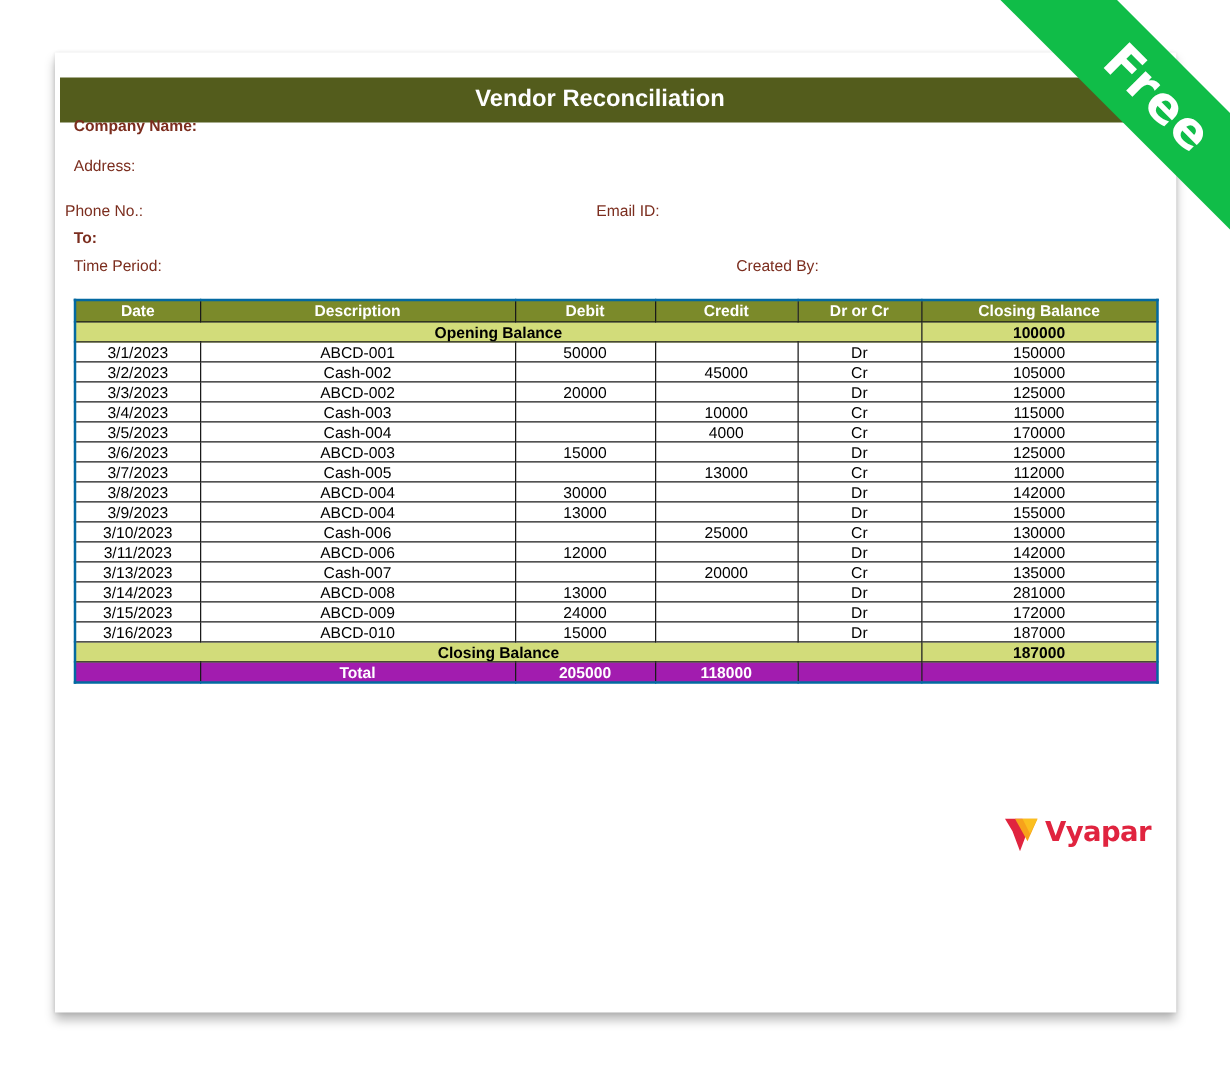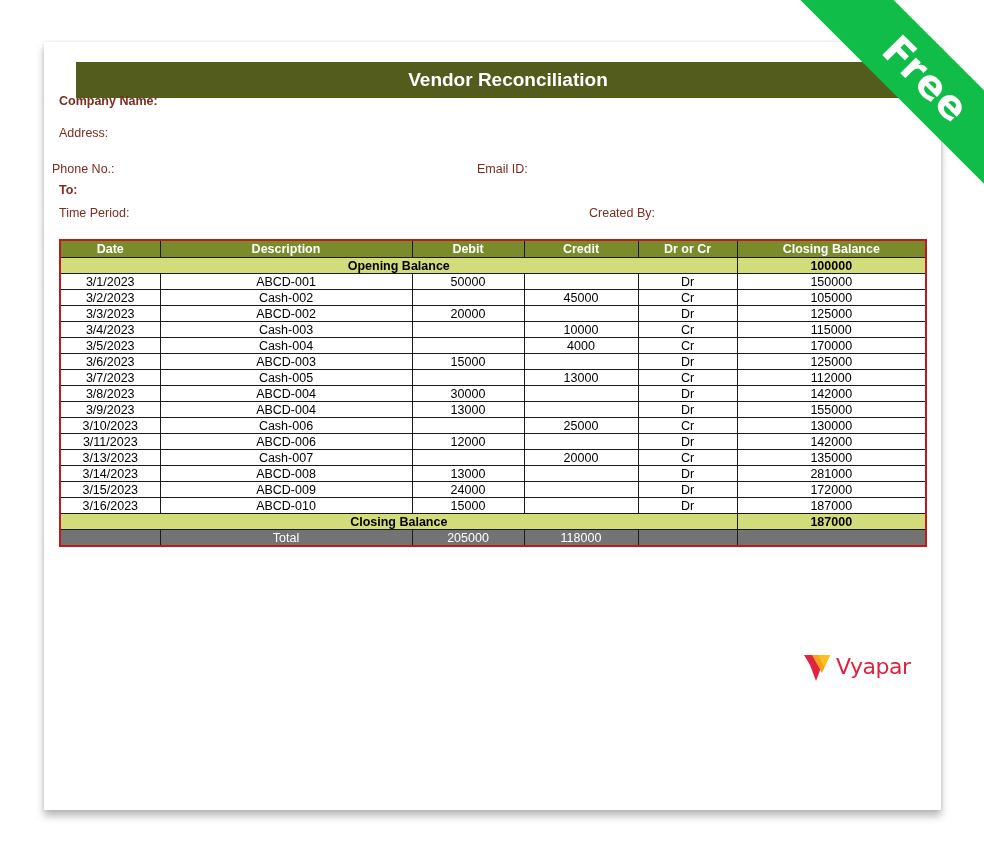--- a/index.html
+++ b/index.html
@@ -6,54 +6,54 @@
   body {
     width: 984px; height: 860px; background: #ffffff; position: relative; overflow: hidden;
     font-family: "Liberation Sans", sans-serif;
   }
   .page {
     position: absolute; left: 44px; top: 42px; width: 897px; height: 768px;
     background: #ffffff;
     box-shadow: 0 6px 8px rgba(0,0,0,0.28), 0 0 3px rgba(0,0,0,0.12);
   }
   .title-bar {
-    position: absolute; left: 32px; top: 20px; width: 864px; height: 36px;
+    position: absolute; left: 4px; top: 20px; width: 864px; height: 36px;
     background: #535c1c; color: #ffffff; font-weight: bold; font-size: 19px;
     display: flex; align-items: center; justify-content: center;
   }
   .info { position: absolute; color: #7b2d1e; font-size: 12.5px; white-space: nowrap; }
   .info.bold { font-weight: bold; }
   table.ledger {
     position: absolute; left: 15px; top: 197px; width: 866px;
     border-collapse: collapse; font-size: 12.5px; table-layout: fixed;
   }
   table.ledger td, table.ledger th {
     border: 1px solid #1a1a1a; height: 15px; padding: 0; line-height: 14px;
     text-align: center; color: #000;
   }
   table.ledger th {
     background: #7b8a2a; color: #ffffff; font-weight: bold; height: 16px;
   }
   tr.sub td { background: #d2dc7a; font-weight: bold; }
-  tr.total td { background: #737373; color: #ffffff; font-weight: normal; }
-  table.ledger { border: 2px solid #b91c1c; }
+  tr.total td { background: #a21caf; color: #ffffff; font-weight: bold; }
+  table.ledger { border: 2px solid #0369a1; }
   .ribbon-wrap {
     position: absolute; right: 0; top: 0; width: 210px; height: 210px; overflow: hidden;
   }
   .ribbon {
     position: absolute; width: 300px; height: 66px; background: #10bd48;
     right: -92px; top: 46px; transform: rotate(45deg);
     display: flex; align-items: center; justify-content: center;
     color: #ffffff; font-weight: bold; font-size: 40px; letter-spacing: 1px;
     font-family: "DejaVu Sans", sans-serif;
   }
   .logo {
     position: absolute; left: 760px; top: 609px; display: flex; align-items: center; gap: 4px;
   }
-  .logo-text { color: #e0243f; font-weight: normal; font-size: 22px; font-family: "DejaVu Sans", sans-serif; letter-spacing: -0.5px; }
+  .logo-text { color: #e0243f; font-weight: bold; font-size: 22px; font-family: "DejaVu Sans", sans-serif; letter-spacing: -0.5px; }
 </style>
 </head>
 <body>
 
 <div class="page">
   <div class="title-bar">Vendor Reconciliation</div>
 
   <div class="info bold" style="left:15px;top:52px;">Company Name:</div>
   <div class="info" style="left:15px;top:84px;">Address:</div>
   <div class="info" style="left:8px;top:120px;">Phone No.:</div>

